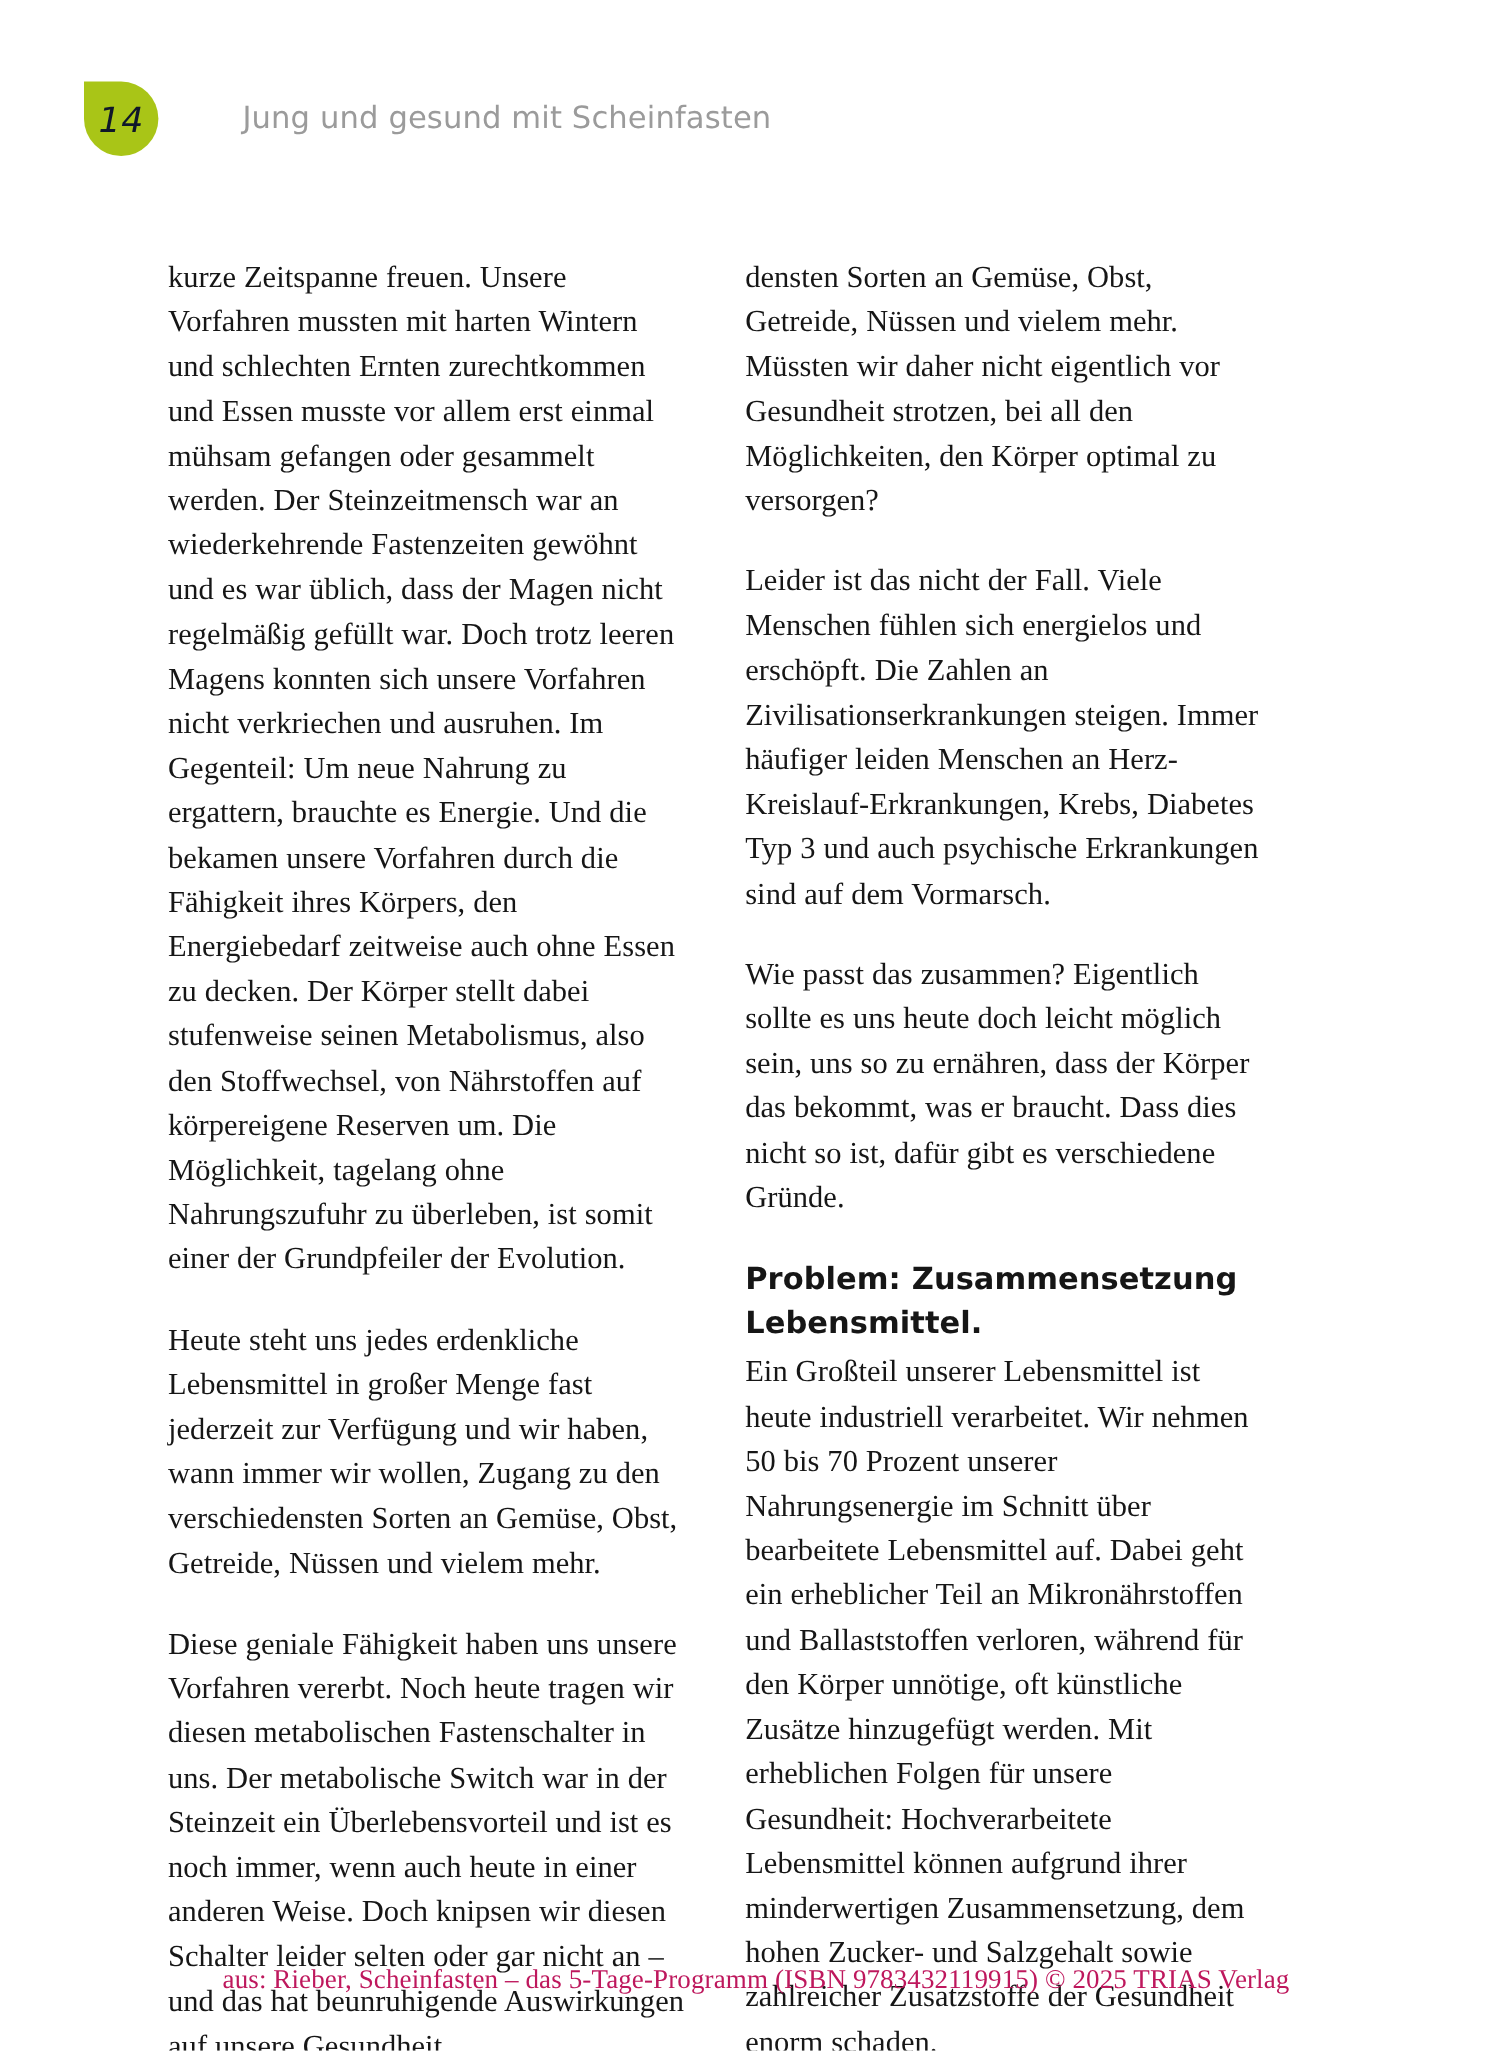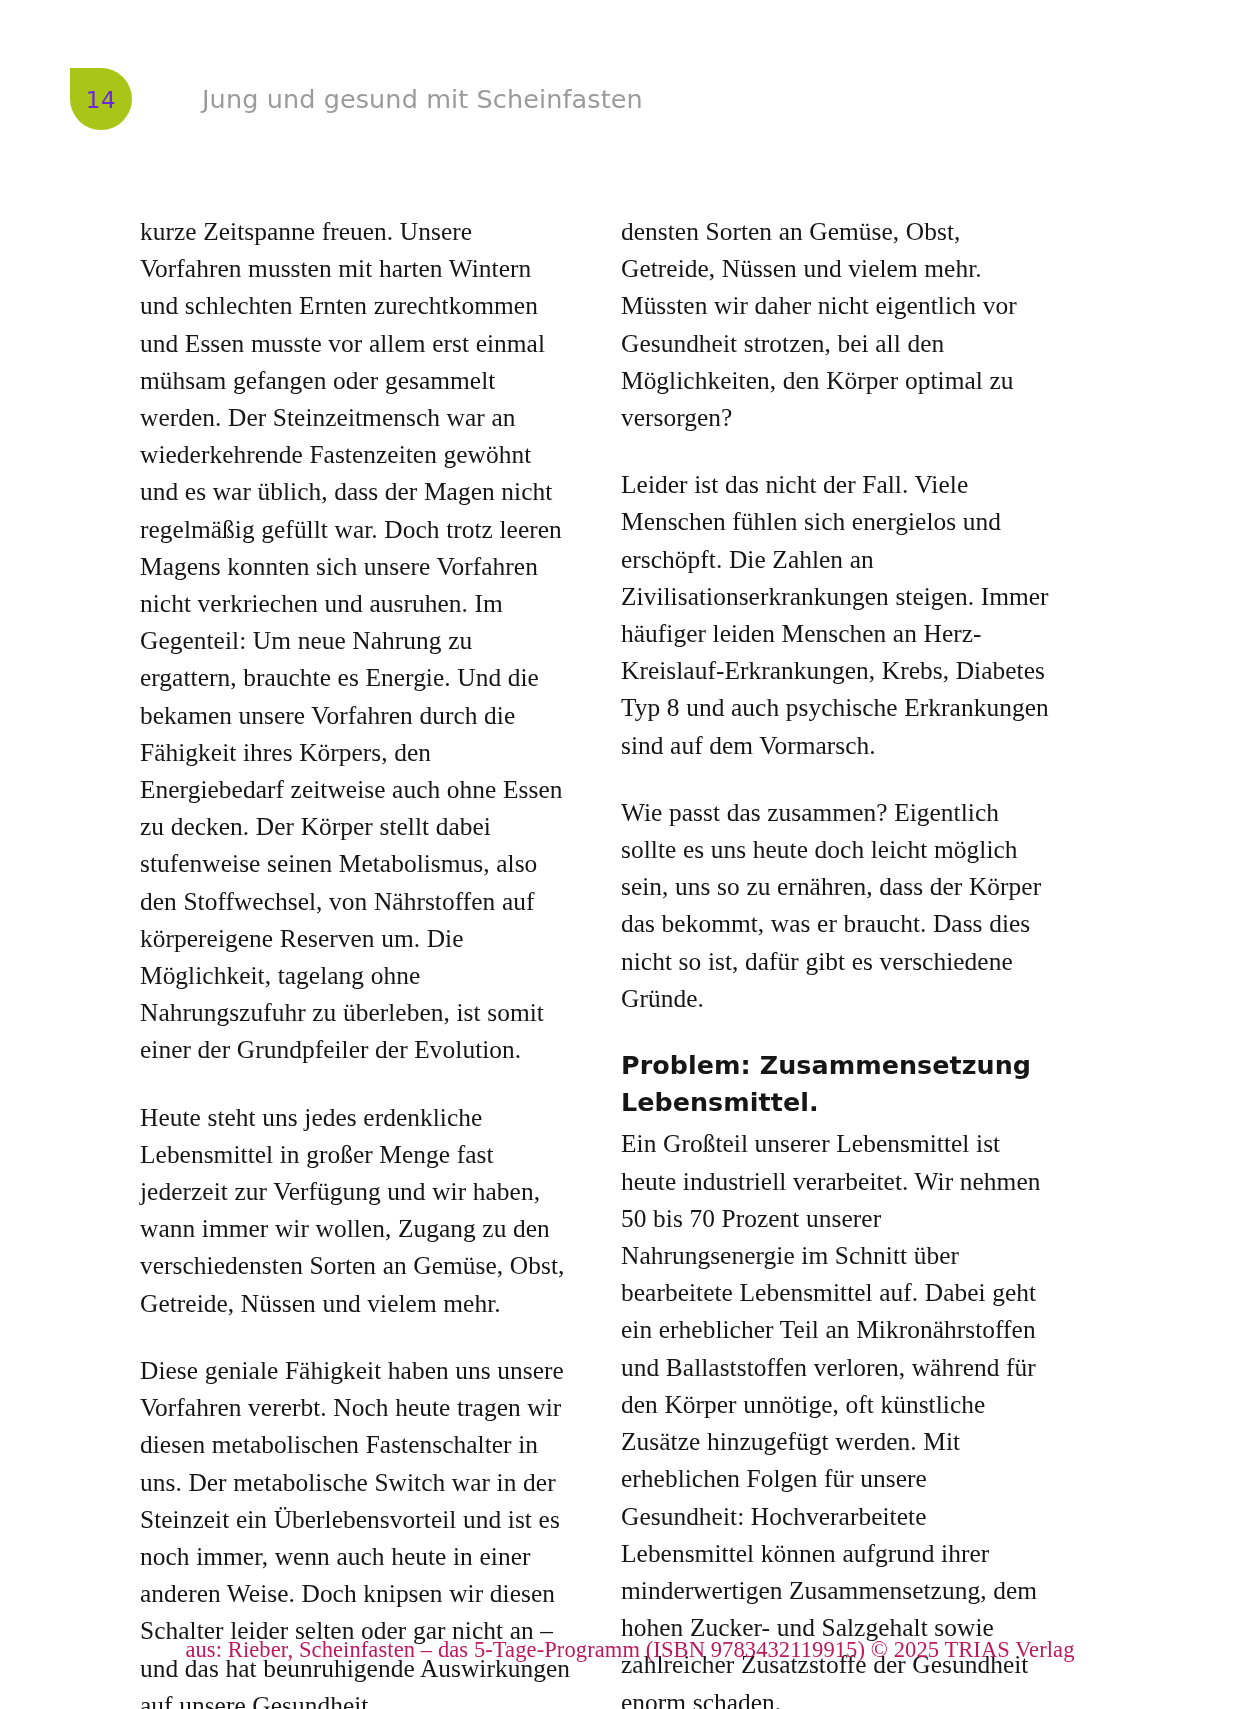--- a/index.html
+++ b/index.html
@@ -30,27 +30,28 @@
     height: 62px;
     background: #a9c517;
     border-radius: 0 31px 31px 31px;
     display: flex;
     align-items: center;
     justify-content: center;
     flex: none;
   }
   .folio-number {
     font-family: "DejaVu Sans", "Liberation Sans", sans-serif;
-    font-size: 23px;
+    font-size: 29px;
     font-weight: 400;
-    color: #6d28d9;
+    color: #0f172a;
     letter-spacing: 0.5px;
     line-height: 1;
     position: relative;
     top: 1px;
+    font-style: italic;
   }
   .chapter-title {
     margin-left: 70px;
     font-family: "DejaVu Sans", "Liberation Sans", sans-serif;
     font-size: 25.5px;
     font-weight: 400;
     color: #9b9b9b;
     letter-spacing: 0.1px;
     white-space: nowrap;
   }
@@ -120,21 +121,21 @@
   <div class="body-area">
 
     <div class="col">
       <p>kurze Zeitspanne freuen. Unsere Vorfahren mussten mit harten Wintern und schlechten Ernten zurechtkommen und Essen musste vor allem erst einmal mühsam gefangen oder gesammelt werden. Der Steinzeitmensch war an wiederkehrende Fastenzeiten gewöhnt und es war üblich, dass der Magen nicht regelmäßig gefüllt war. Doch trotz leeren Magens konnten sich unsere Vorfahren nicht verkriechen und ausruhen. Im Gegenteil: Um neue Nahrung zu ergattern, brauchte es Energie. Und die bekamen unsere Vorfahren durch die Fähigkeit ihres Körpers, den Energiebedarf zeitweise auch ohne Essen zu decken. Der Körper stellt dabei stufenweise seinen Metabolismus, also den Stoffwechsel, von Nährstoffen auf körpereigene Reserven um. Die Möglichkeit, tagelang ohne Nahrungszufuhr zu überleben, ist somit einer der Grundpfeiler der Evolution.</p>
       <p>Heute steht uns jedes erdenkliche Lebensmittel in großer Menge fast jederzeit zur Verfügung und wir haben, wann immer wir wollen, Zugang zu den verschiedensten Sorten an Gemüse, Obst, Getreide, Nüssen und vielem mehr.</p>
       <p>Diese geniale Fähigkeit haben uns unsere Vorfahren vererbt. Noch heute tragen wir diesen metabolischen Fastenschalter in uns. Der metabolische Switch war in der Steinzeit ein Überlebensvorteil und ist es noch immer, wenn auch heute in einer anderen Weise. Doch knipsen wir diesen Schalter leider selten oder gar nicht an – und das hat beunruhigende Auswirkungen auf unsere Gesundheit.</p>
     </div>
 
     <div class="col">
       <p>densten Sorten an Gemüse, Obst, Getreide, Nüssen und vielem mehr. Müssten wir daher nicht eigentlich vor Gesundheit strotzen, bei all den Möglichkeiten, den Körper optimal zu versorgen?</p>
-      <p>Leider ist das nicht der Fall. Viele Menschen fühlen sich energielos und erschöpft. Die Zahlen an Zivilisationserkrankungen steigen. Immer häufiger leiden Menschen an Herz-Kreislauf-Erkrankungen, Krebs, Diabetes Typ 8 und auch psychische Erkrankungen sind auf dem Vormarsch.</p>
+      <p>Leider ist das nicht der Fall. Viele Menschen fühlen sich energielos und erschöpft. Die Zahlen an Zivilisationserkrankungen steigen. Immer häufiger leiden Menschen an Herz-Kreislauf-Erkrankungen, Krebs, Diabetes Typ 3 und auch psychische Erkrankungen sind auf dem Vormarsch.</p>
       <p>Wie passt das zusammen? Eigentlich sollte es uns heute doch leicht möglich sein, uns so zu ernähren, dass der Körper das bekommt, was er braucht. Dass dies nicht so ist, dafür gibt es verschiedene Gründe.</p>
       <p class="subhead">Problem: Zusammensetzung Lebensmittel.</p>
       <p class="after-subhead">Ein Großteil unserer Lebensmittel ist heute industriell verarbeitet. Wir nehmen 50 bis 70 Prozent unserer Nahrungsenergie im Schnitt über bearbeitete Lebensmittel auf. Dabei geht ein erheblicher Teil an Mikronährstoffen und Ballaststoffen verloren, während für den Körper unnötige, oft künstliche Zusätze hinzugefügt werden. Mit erheblichen Folgen für unsere Gesundheit: Hochverarbeitete Lebensmittel können aufgrund ihrer minderwertigen Zusammensetzung, dem hohen Zucker- und Salzgehalt sowie zahlreicher Zusatzstoffe der Gesundheit enorm schaden.</p>
     </div>
 
   </div>
 
   <div class="page-footer">aus: Rieber, Scheinfasten – das 5-Tage-Programm (ISBN 9783432119915) © 2025 TRIAS Verlag</div>
 
 </div>

